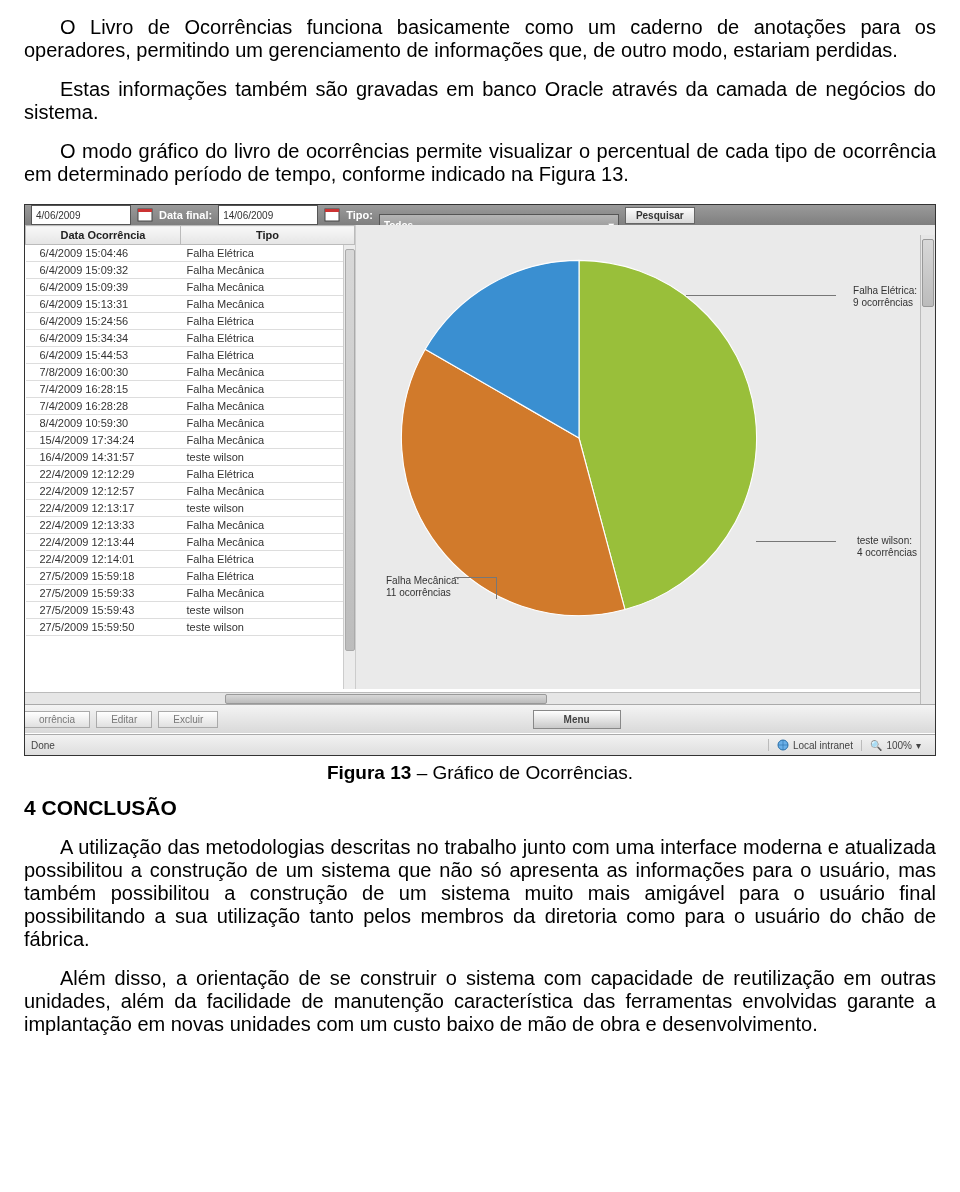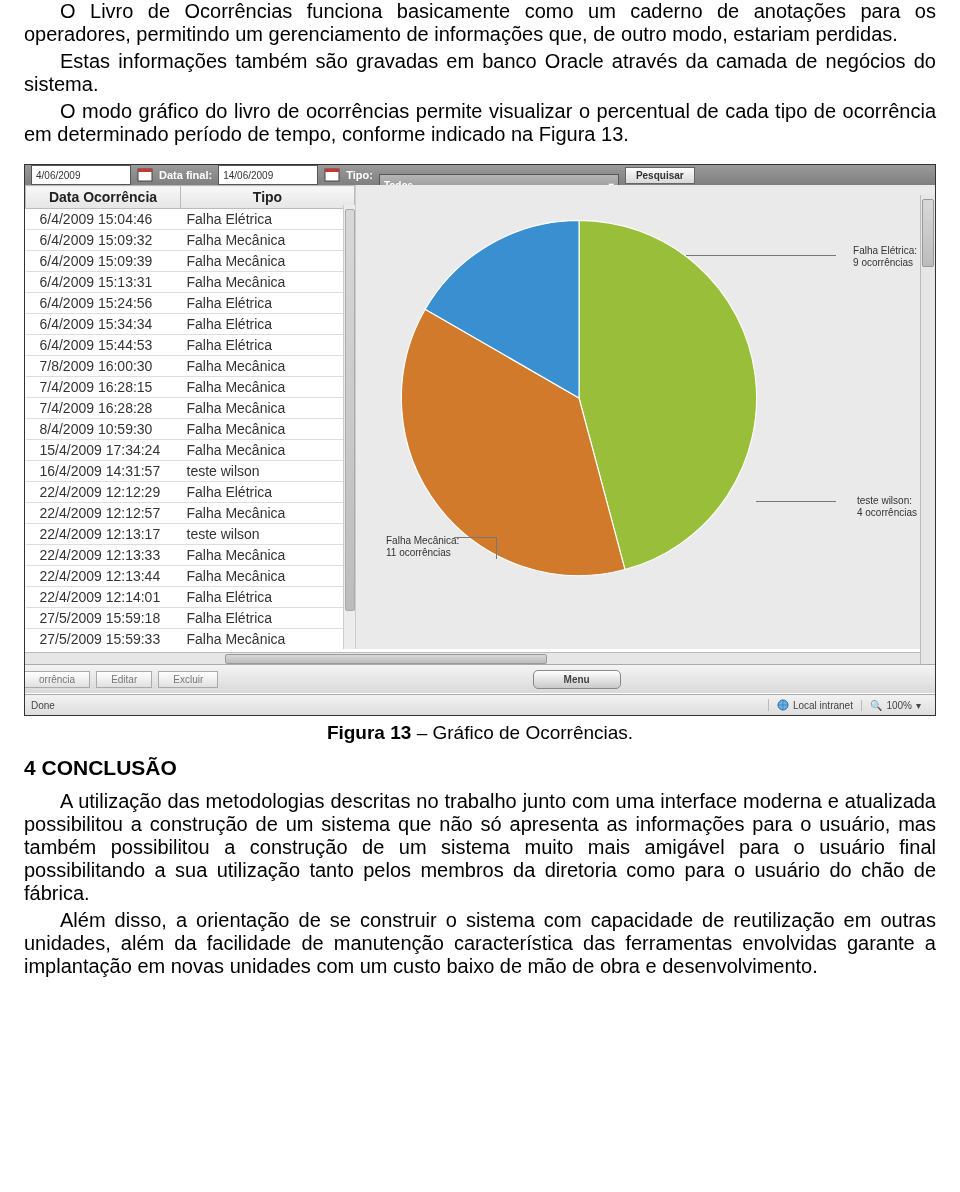--- a/index.html
+++ b/index.html
@@ -9,21 +9,21 @@
     background: #fff;
     color: #000;
     width: 960px;
   }
   .doc-text {
     padding: 0 24px;
     font-size: 20px;
     line-height: 1.15;
     text-align: justify;
   }
-  .doc-text p { margin: 0 0 4px 0; text-indent: 36px; }
+  .doc-text p { margin: 16px 0 4px 0; text-indent: 36px; }
   .screenshot {
     margin: 18px 24px 6px 24px;
     border: 1px solid #333;
     background: #fff;
     position: relative;
     height: 550px;
     overflow: hidden;
     font-size: 11px;
   }
   .toolbar {
@@ -52,21 +52,21 @@
     padding:2px 10px; cursor:pointer;
   }
   .cal-icon { width:16px;height:16px;display:inline-block;}
   .body-row { display:flex; height: 464px; }
   .table-area {
     flex: 0 0 330px;
     background:#fff;
     border-right:1px solid #ccc;
     overflow:hidden; position:relative;
   }
-  .tbl { width:100%; border-collapse: collapse; font-size:14px; color:#333;}
+  .tbl { width:100%; border-collapse: collapse; font-size:11px; color:#333;}
   .tbl th {
     background: linear-gradient(#f8f8f8,#e5e5e5);
     border:1px solid #bbb; padding:3px 4px; font-weight:bold; color:#222;
   }
   .tbl td {
     border-bottom:1px solid #ddd; padding:2px 6px; white-space:nowrap;
   }
   .tbl td:first-child { width:135px; padding-left:14px;}
   .chart-area {
     flex: 1;
@@ -93,21 +93,21 @@
     border-top:1px solid #aaa;
     display:flex; align-items:center; font-size:10px; color:#555;
   }
   .bottom-strip .tab-btn {
     border:1px solid #aaa; background:linear-gradient(#fff,#e0e0e0);
     padding:2px 14px; margin-left:6px; color:#777;
   }
   .bottom-strip .menu-btn {
     margin-left:auto; margin-right:auto;
     background:linear-gradient(#fff,#c9c9c9);
-    border:1px solid #888; border-radius:5px;
+    border:1px solid #888; border-radius:0;
     padding:3px 30px; font-weight:bold; color:#444;
   }
   .status-bar {
     position:absolute; left:0; right:0; bottom:0;
     height:20px; background:linear-gradient(#f2f2f2,#dedede);
     border-top:1px solid #aaa;
     display:flex; align-items:center; font-size:10px; color:#444;
     padding:0 6px;
     justify-content:space-between;
   }

